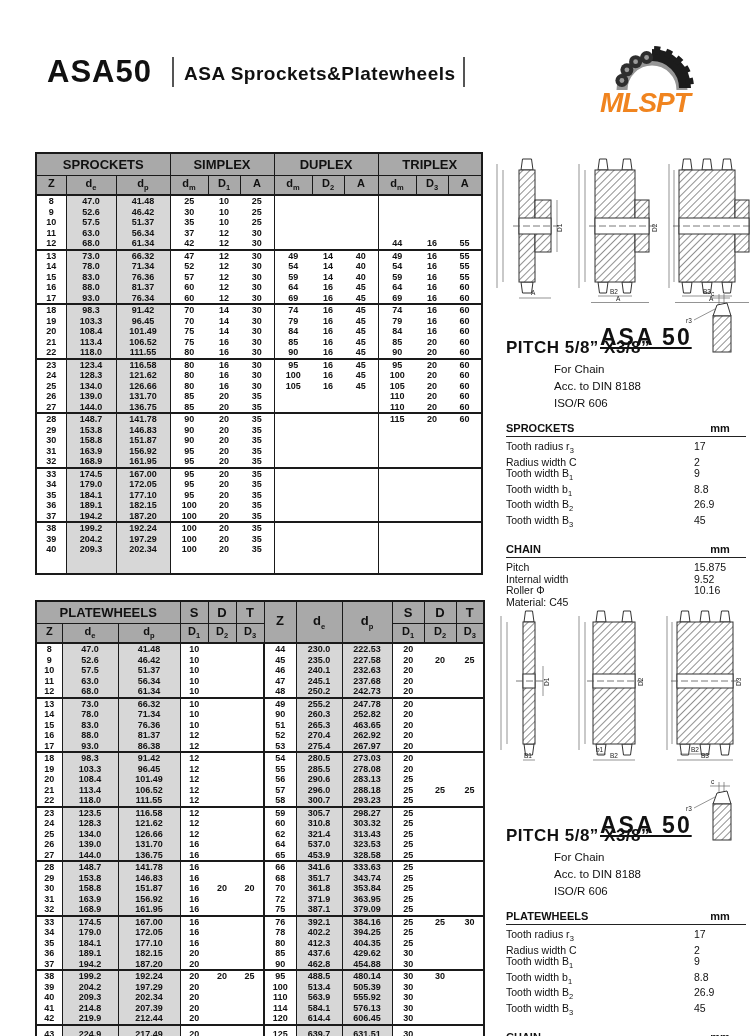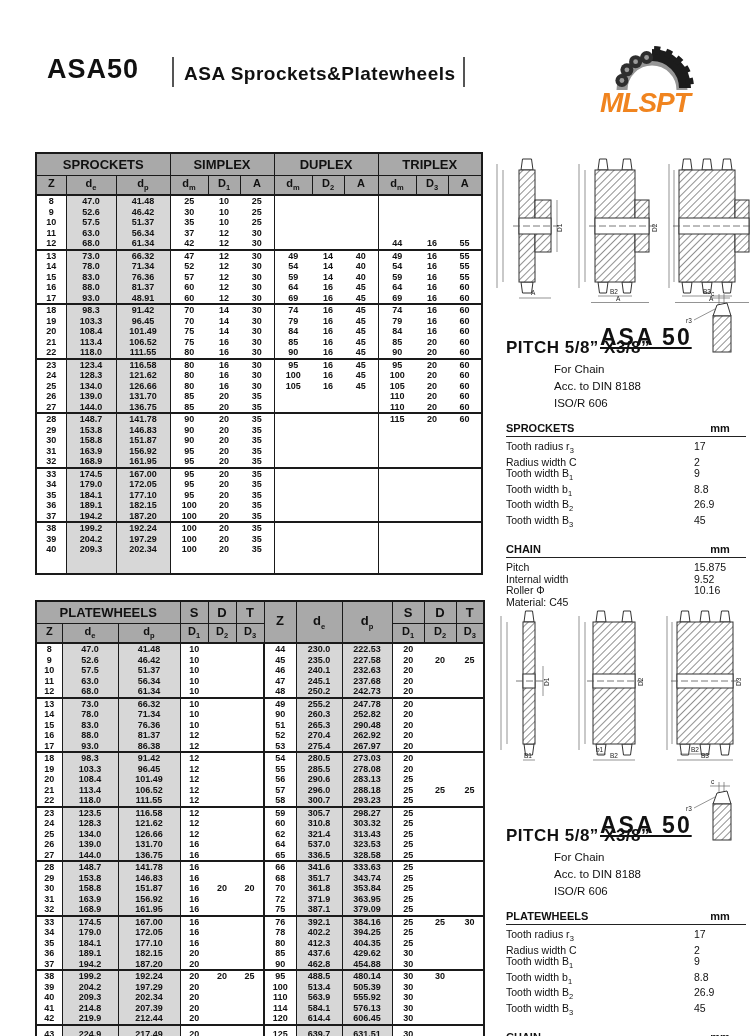--- a/index.html
+++ b/index.html
@@ -1,20 +1,20 @@
 <!DOCTYPE html>
 <html><head>
 <meta charset="utf-8">
 <style>
   html,body{margin:0;padding:0;}
   body{width:750px;height:1036px;background:#fff;position:relative;
        font-family:"Liberation Sans",sans-serif;color:#111;overflow:hidden;}
 
   
-  .hdr-title{position:absolute;left:47px;top:54px;font-size:27px;font-weight:bold;letter-spacing:1px;}
+  .hdr-title{position:absolute;left:47px;top:54px;font-size:31px;font-weight:bold;letter-spacing:1px;}
   .hdr-bar{position:absolute;width:2px;height:30px;background:#555;top:57px;}
   .bar1{left:172px;} .bar2{left:463px;}
   .hdr-sub{position:absolute;left:184px;top:63px;font-size:19px;font-weight:bold;letter-spacing:0.5px;}
   .logo{position:absolute;left:596px;top:42px;}
 
   
   table{border-collapse:collapse;table-layout:fixed;position:absolute;left:35px;
         border:2px solid #1a1a1a;background:#fff;}
   #t1{top:152px;width:448px;}
   #t2{top:600px;width:448px;}
@@ -254,21 +254,21 @@
         <td>64</td>
         <td>16</td>
         <td>45</td>
         <td>64</td>
         <td>16</td>
         <td>60</td>
       </tr>
       <tr>
         <td>17</td>
         <td class="sh">93.0</td>
-        <td class="sh">48.91</td>
+        <td class="sh">76.34</td>
         <td>60</td>
         <td>12</td>
         <td>30</td>
         <td>69</td>
         <td>16</td>
         <td>45</td>
         <td>69</td>
         <td>16</td>
         <td>60</td>
       </tr>
@@ -873,21 +873,21 @@
       </tr>
       <tr>
         <td>15</td>
         <td class="sh">83.0</td>
         <td class="sh">76.36</td>
         <td>10</td>
         <td></td>
         <td></td>
         <td>51</td>
         <td class="sh">265.3</td>
-        <td class="sh">290.48</td>
+        <td class="sh">463.65</td>
         <td>20</td>
         <td></td>
         <td></td>
       </tr>
       <tr>
         <td>16</td>
         <td class="sh">88.0</td>
         <td class="sh">81.37</td>
         <td>12</td>
         <td></td>
@@ -1044,21 +1044,21 @@
         <td></td>
       </tr>
       <tr>
         <td>27</td>
         <td class="sh">144.0</td>
         <td class="sh">136.75</td>
         <td>16</td>
         <td></td>
         <td></td>
         <td>65</td>
-        <td class="sh">336.5</td>
+        <td class="sh">453.9</td>
         <td class="sh">328.58</td>
         <td>25</td>
         <td></td>
         <td></td>
       </tr>
     </tbody>
     <tbody>
       <tr>
         <td>28</td>
         <td class="sh">148.7</td>

